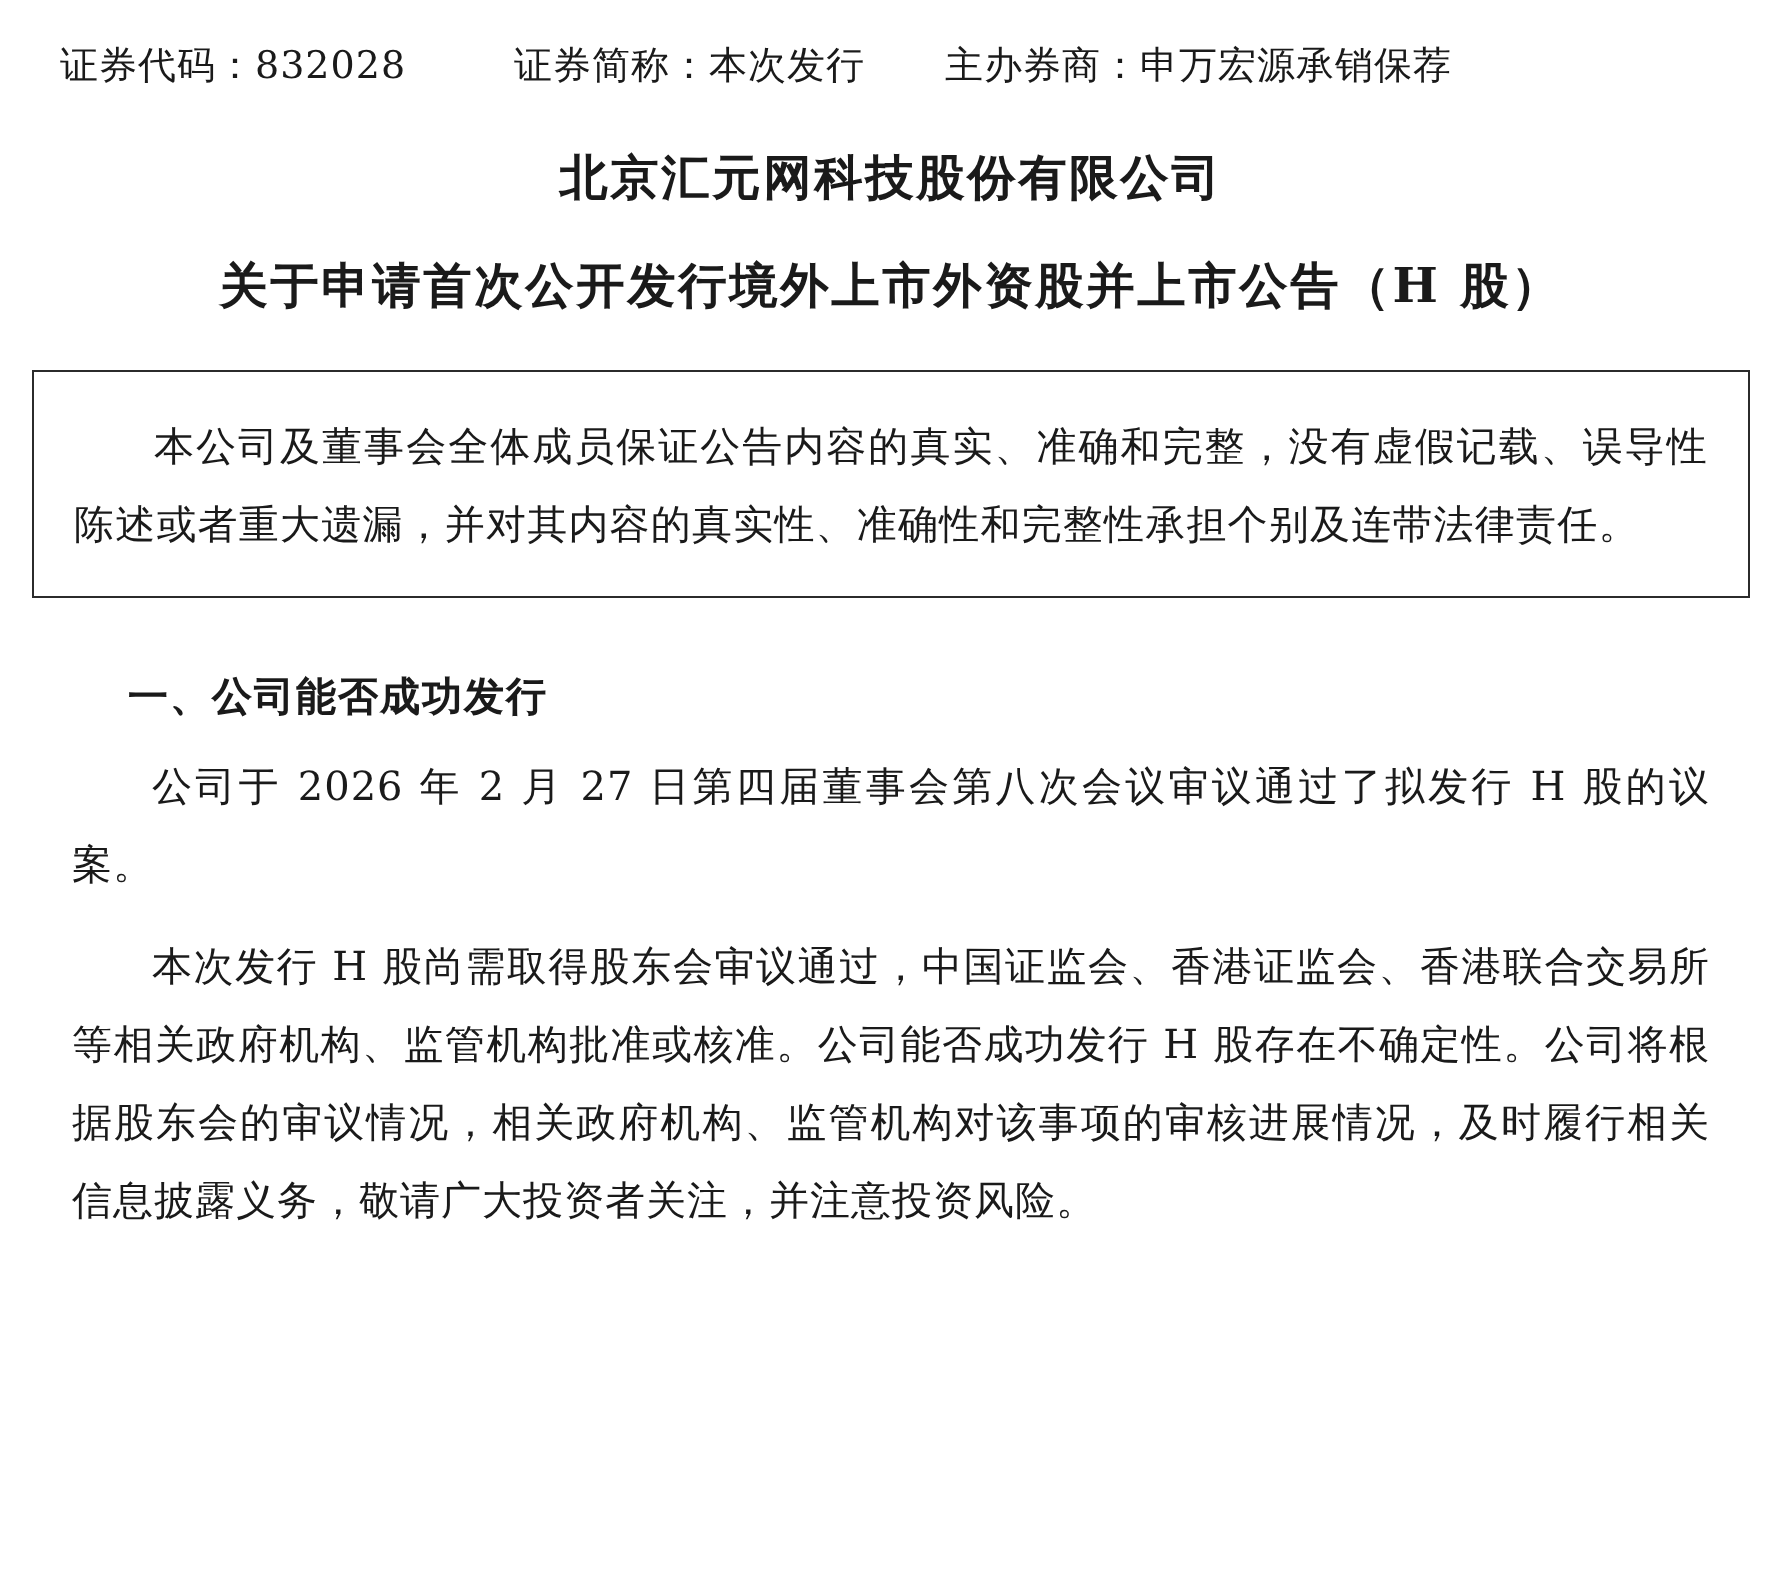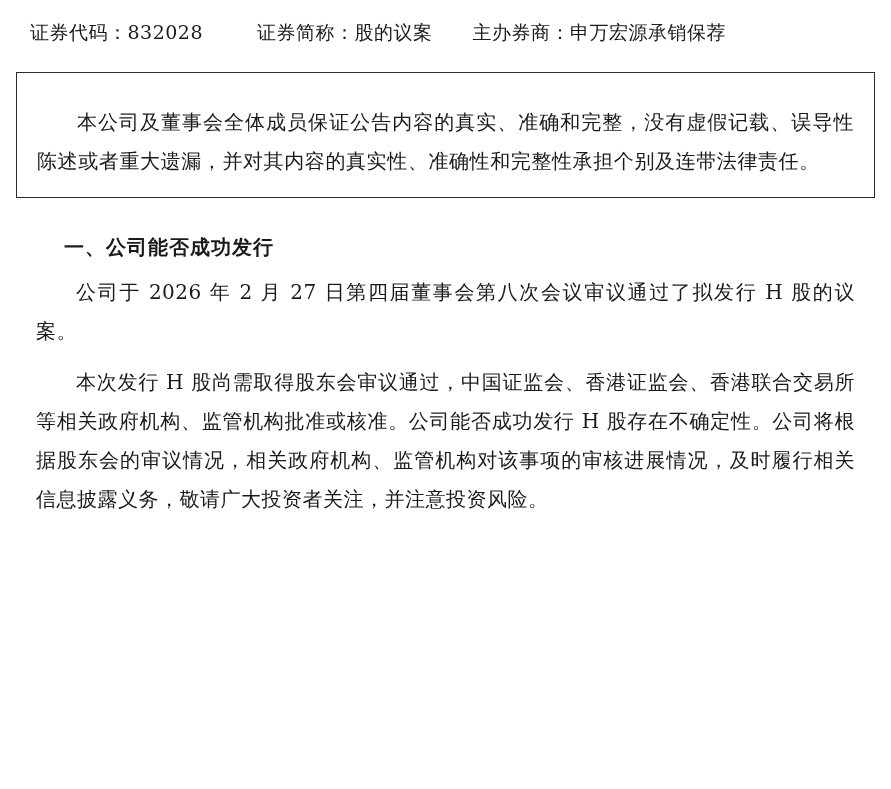--- a/index.html
+++ b/index.html
@@ -59,21 +59,21 @@
     font-weight: bold;
     letter-spacing: 1.5px;
     line-height: 1.4;
     margin-top: 20px;
   }
 
   
   .disclaimer {
     margin-top: 26px;
     border: 1px solid #2b2b2b;
-    padding: 30px 20px 16px 20px;
+    padding: 18px 20px 16px 20px;
     font-size: 20px;
     line-height: 1.95;
     letter-spacing: 0.6px;
     text-align: justify;
     text-justify: inter-ideograph;
   }
   .disclaimer p {
     margin: 0;
     text-indent: 2em;
   }
@@ -107,28 +107,32 @@
 <body>
 
 <div class="page">
 
   <div class="header-row">
     <span class="header-item">
       <span class="hdr-label">证券代码：</span><span class="hdr-value hdr-num">832028</span>
     </span>
     <span class="hdr-gap-1"></span>
     <span class="header-item">
-      <span class="hdr-label">证券简称：</span><span class="hdr-value">股的议案</span>
+      <span class="hdr-label">证券简称：</span><span class="hdr-value">本次发行</span>
     </span>
     <span class="hdr-gap-2"></span>
     <span class="header-item">
       <span class="hdr-label">主办券商：</span><span class="hdr-value">申万宏源承销保荐</span>
     </span>
   </div>
 
+  <div class="title-block">
+    <div class="doc-title-1">北京汇元网科技股份有限公司</div>
+    <div class="doc-title-2">关于申请首次公开发行境外上市外资股并上市公告（H 股）</div>
+  </div>
 
   <div class="disclaimer">
     <p>本公司及董事会全体成员保证公告内容的真实、准确和完整，没有虚假记载、误导性陈述或者重大遗漏，并对其内容的真实性、准确性和完整性承担个别及连带法律责任。</p>
   </div>
 
   <div class="section">
     <h2 class="section-heading">一、公司能否成功发行</h2>
     <p class="para">公司于 2026 年 2 月 27 日第四届董事会第八次会议审议通过了拟发行 H 股的议案。</p>
     <p class="para">本次发行 H 股尚需取得股东会审议通过，中国证监会、香港证监会、香港联合交易所等相关政府机构、监管机构批准或核准。公司能否成功发行 H 股存在不确定性。公司将根据股东会的审议情况，相关政府机构、监管机构对该事项的审核进展情况，及时履行相关信息披露义务，敬请广大投资者关注，并注意投资风险。</p>
   </div>

